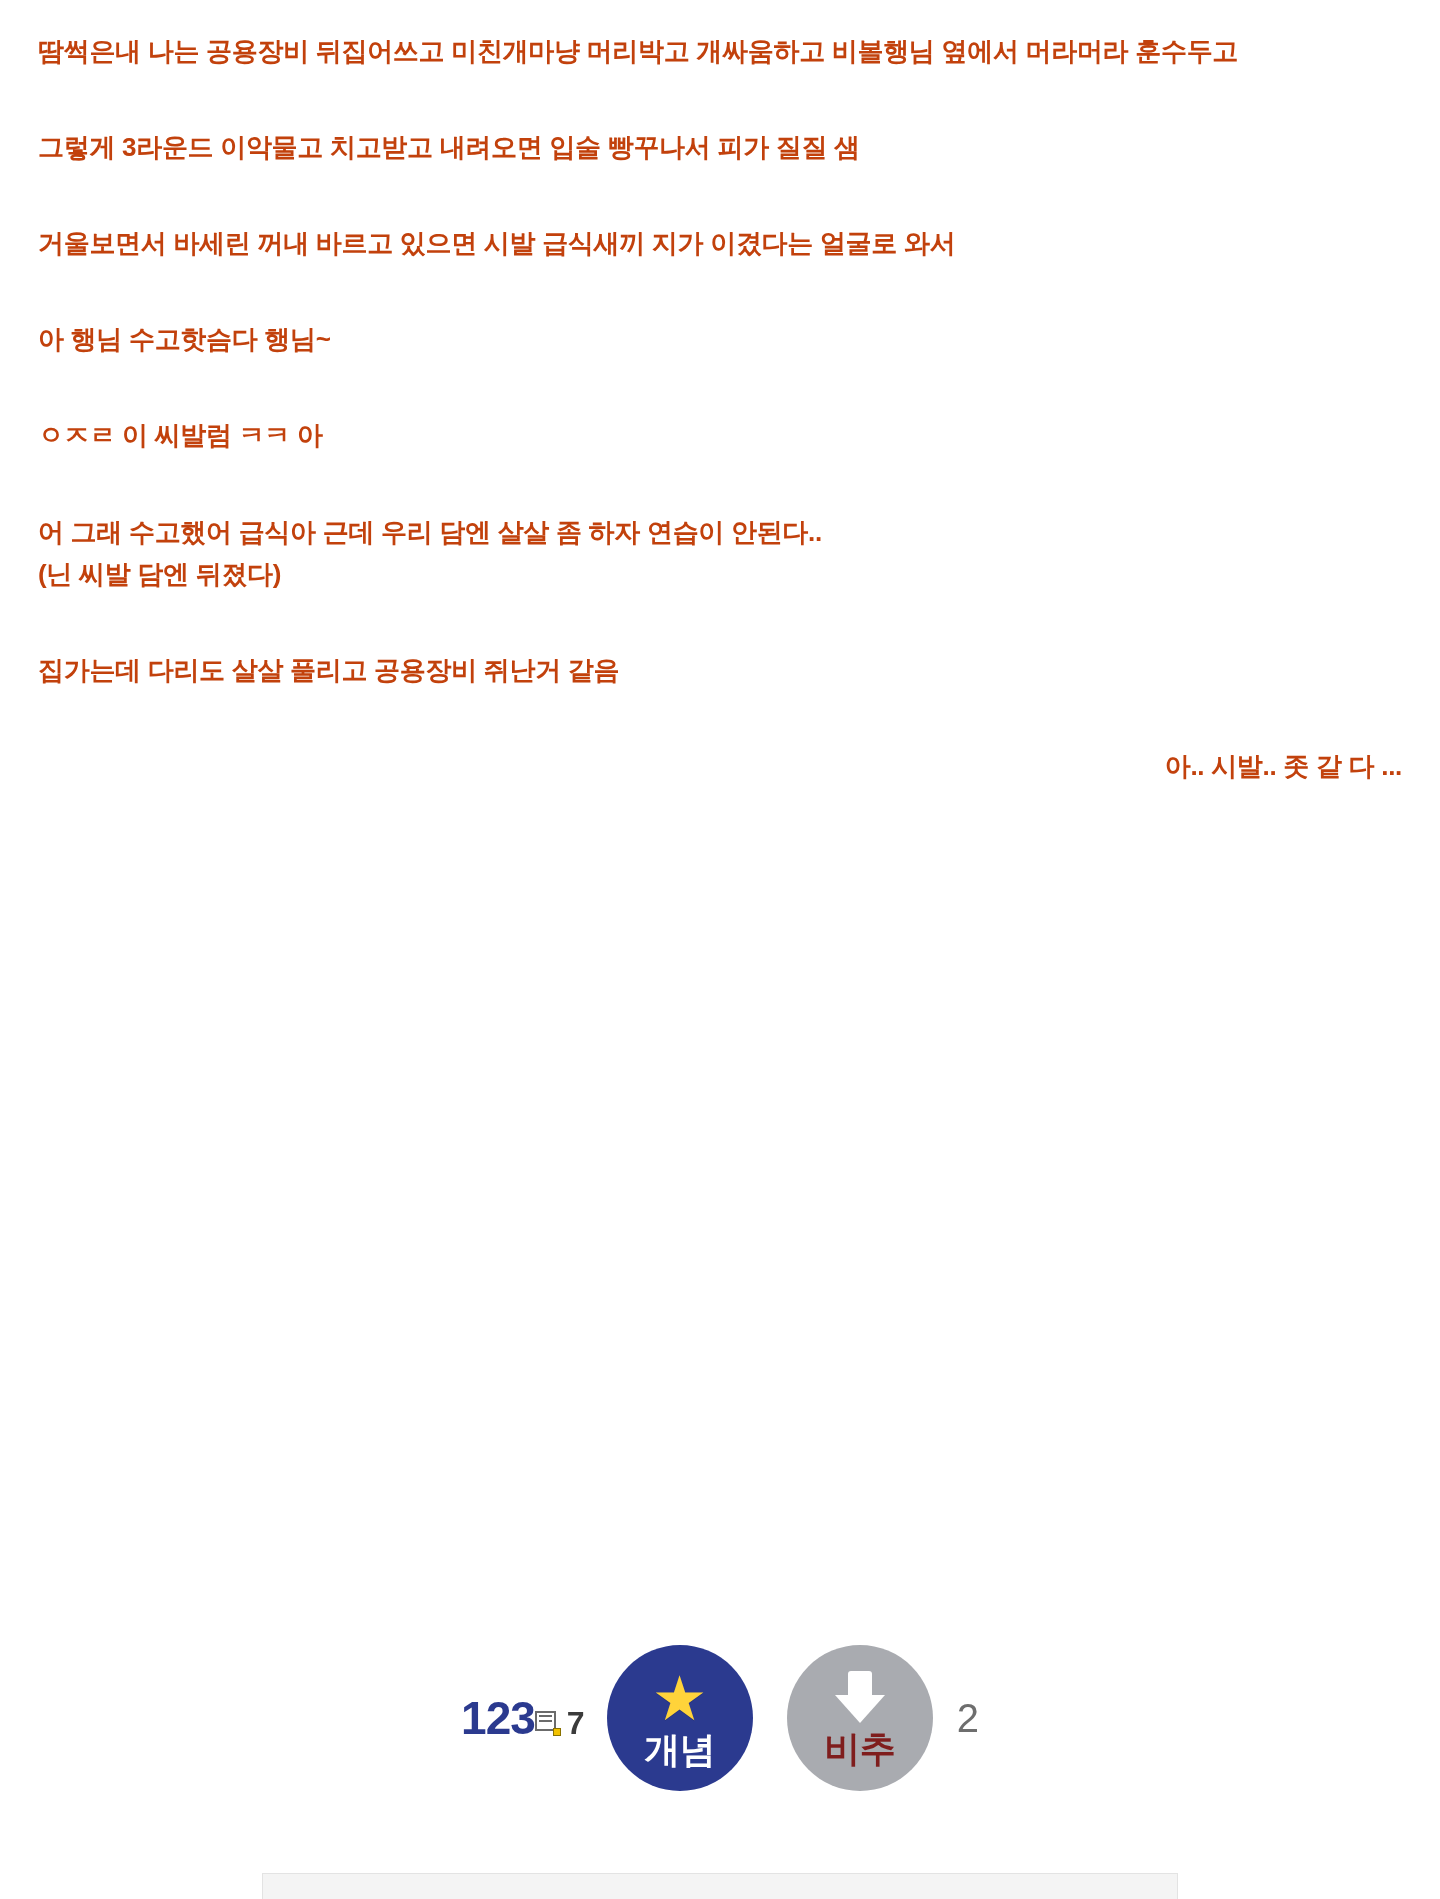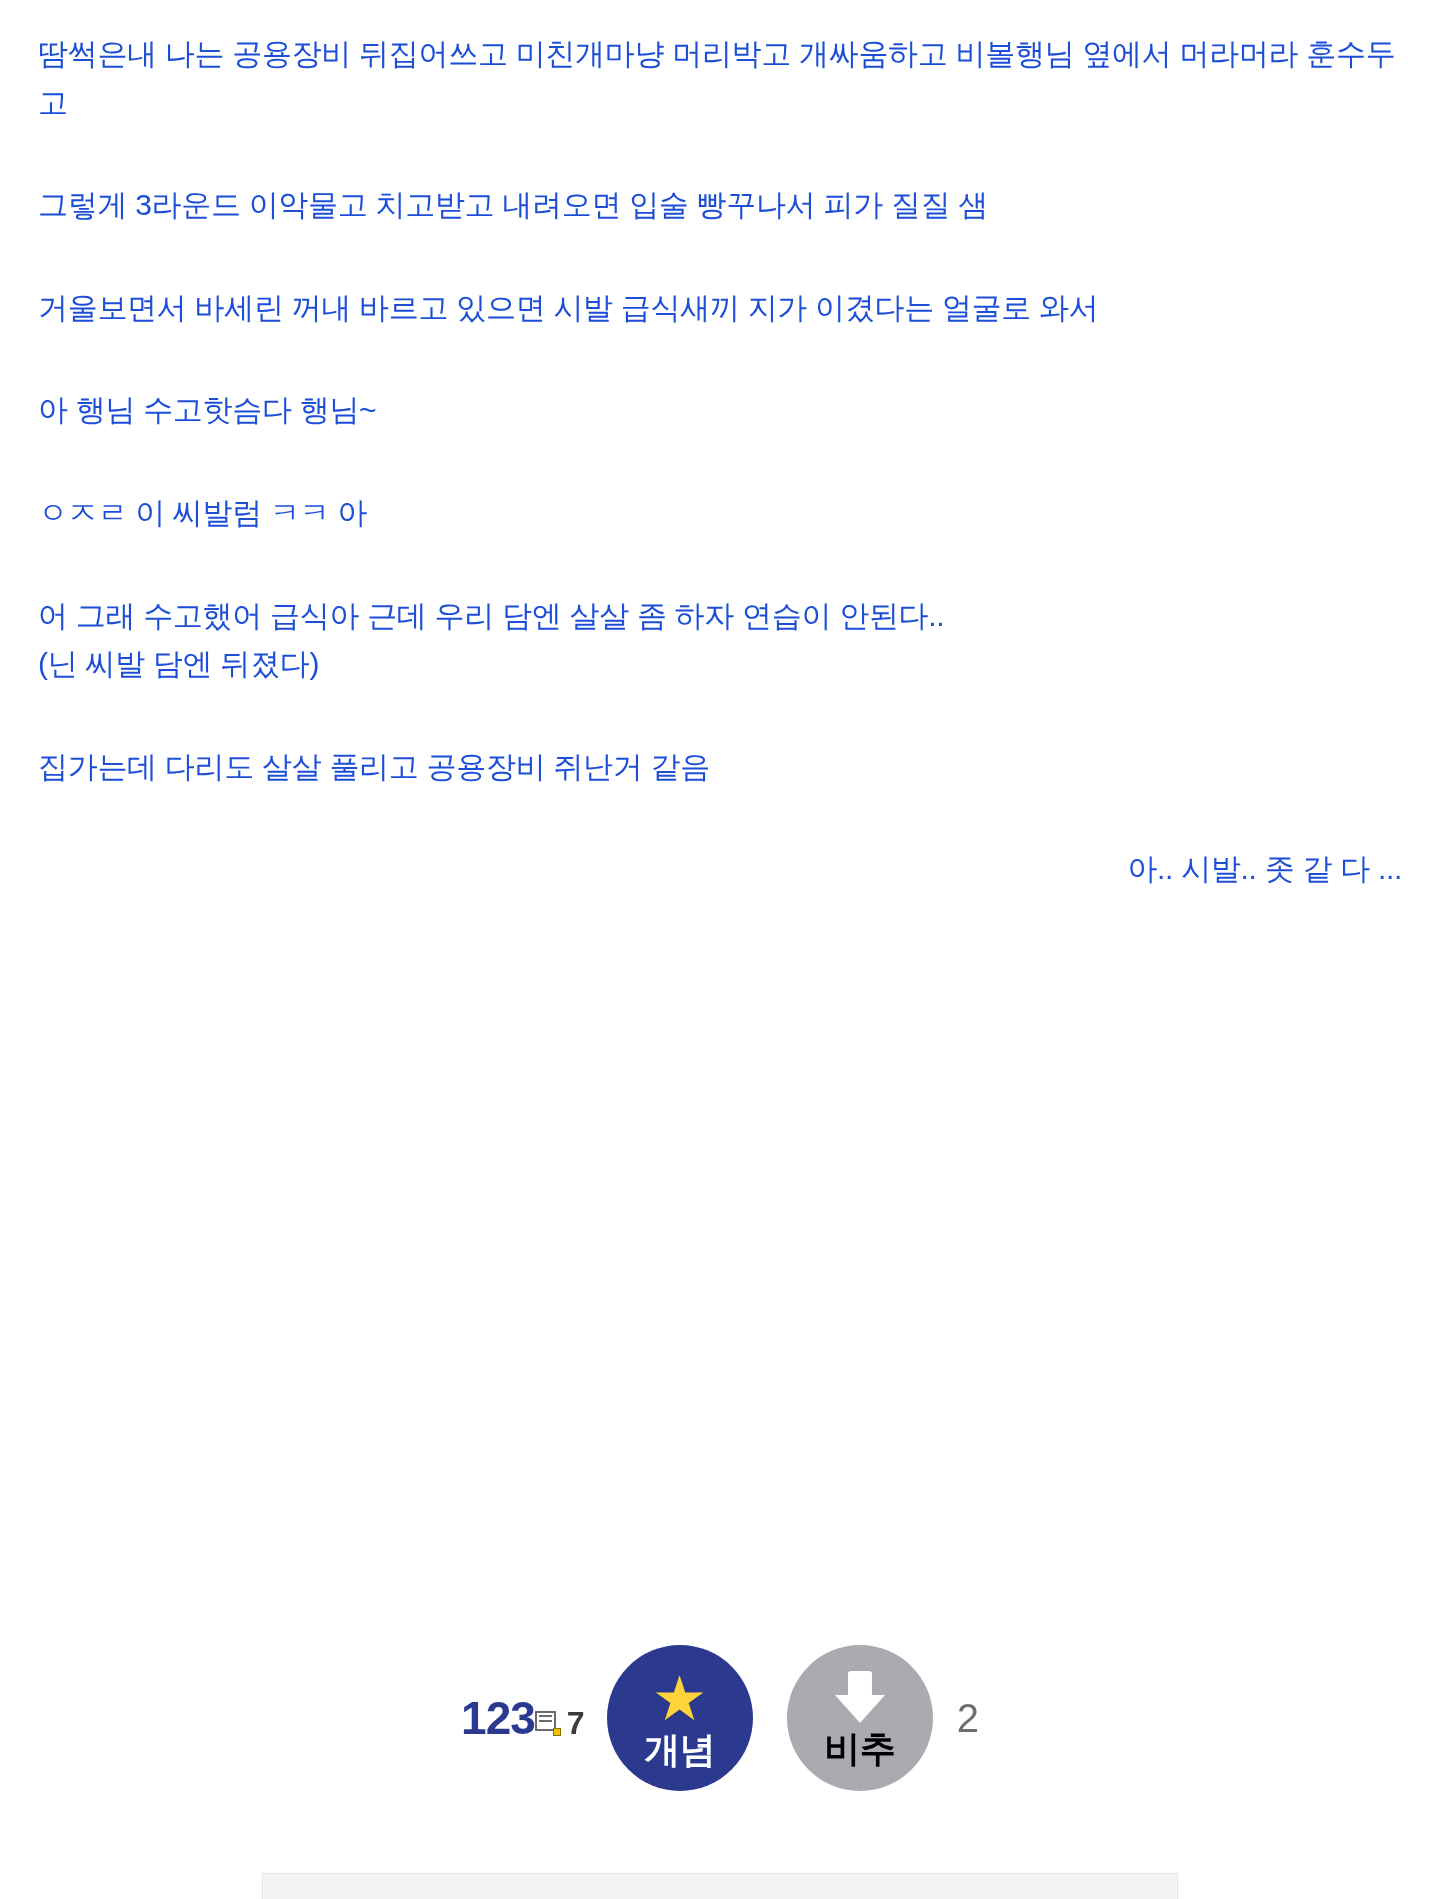--- a/index.html
+++ b/index.html
@@ -17,25 +17,25 @@
   }
   .page {
     width: 1440px;
     min-height: 1899px;
     background: #ffffff;
     box-sizing: border-box;
     padding: 30px 38px 0 38px;
     position: relative;
   }
   .post-body {
-    font-size: 30px;
+    font-size: 26px;
     line-height: 1.62;
-    color: #1d4ed8;
+    color: #c2410c;
     letter-spacing: -0.3px;
-    font-weight: 400;
+    font-weight: 700;
   }
   .para {
     margin: 0 0 54px 0;
     white-space: pre-wrap;
   }
   .para:last-child {
     margin-bottom: 0;
     text-align: right;
   }
   .vote-bar {
@@ -125,21 +125,21 @@
     justify-content: center;
     cursor: pointer;
     user-select: none;
   }
   .btn-up {
     background: #2b3a8f;
     color: #ffffff;
   }
   .btn-down {
     background: #a9abb0;
-    color: #000000;
+    color: #7f1d1d;
     margin-left: 34px;
   }
   .star-glyph {
     font-size: 62px;
     color: #ffd33a;
     line-height: 1;
     margin-bottom: 2px;
     text-shadow: 0 1px 0 rgba(0,0,0,0.12);
   }
   .arrow-down-glyph {

